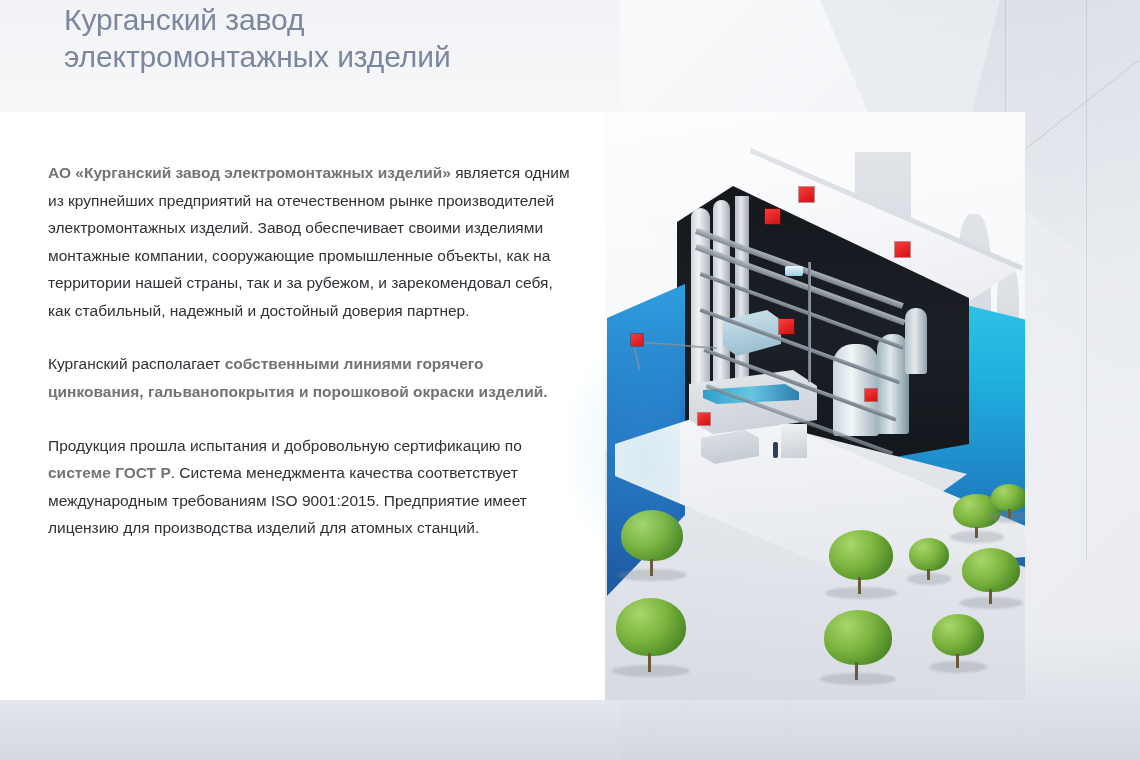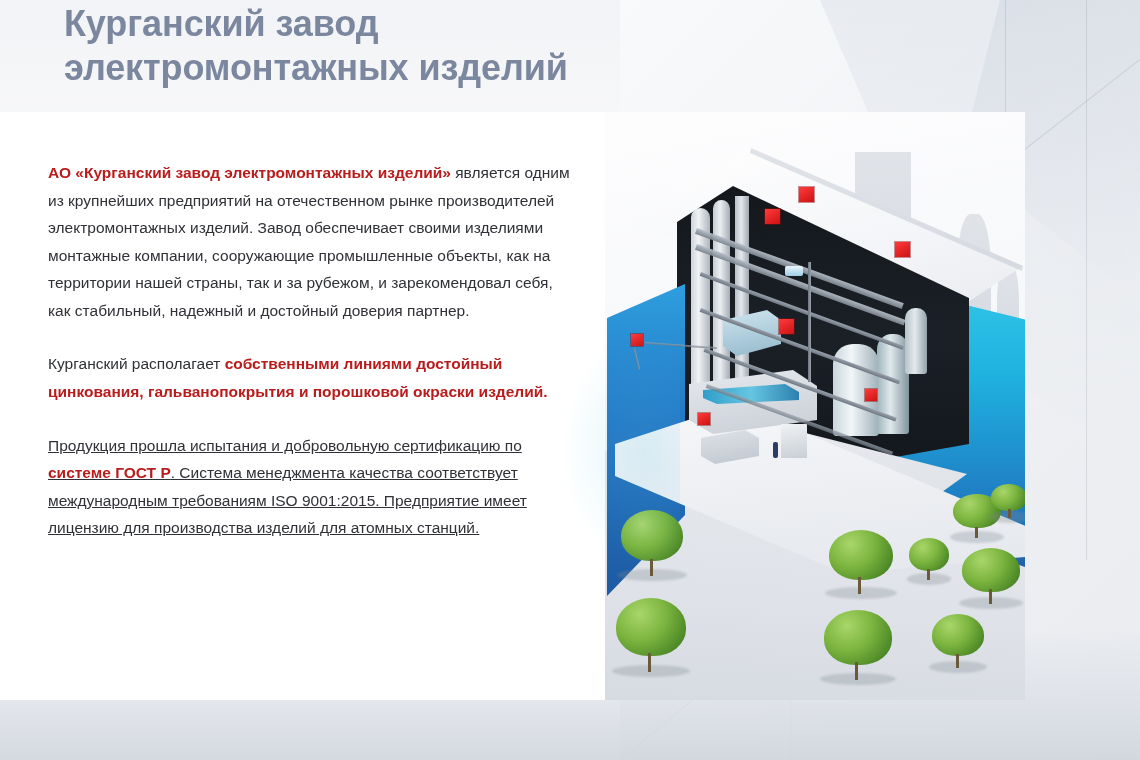--- a/index.html
+++ b/index.html
@@ -66,22 +66,22 @@
   .logo {
     position: absolute;
     left: 6px; top: 10px;
     width: 46px; height: 76px;
   }
   .logo svg { display: block; }
   .company-title {
     position: absolute;
     left: 64px; top: 2px;
     width: 660px;
-    font-size: 36px;
-    font-weight: bold;
+    font-size: 30px;
+    font-weight: normal;
     line-height: 1.22;
     letter-spacing: -0.1px;
     color: #7b879e;
     white-space: pre-line;
   }
 
   
   .text-card {
     position: absolute;
     left: 0; top: 112px;
@@ -91,22 +91,22 @@
   }
   .text-body {
     position: absolute;
     left: 48px; top: 47px;
     width: 530px;
     color: #2f3136;
     font-size: 15.5px;
     line-height: 1.78;
   }
   .para { margin: 0 0 26px 0; }
-  .para:last-child { margin-bottom: 12px; text-decoration: underline; }
-  .para b, .para strong { font-weight: bold; color: #b91c1c; }
+  .para:last-child { margin-bottom: 12px; }
+  .para b, .para strong { font-weight: bold; color: #737373; }
 
   
   .illus {
     position: absolute;
     left: 605px; top: 112px;
     width: 420px; height: 588px;
     overflow: hidden;
   }
   .illus-inner {
     position: absolute;
@@ -279,21 +279,21 @@
   </div>
 
   <div class="text-card">
     <div class="text-body">
 
       <p class="para">
         <b>АО «Курганский завод электромонтажных изделий»</b><span> является одним из крупнейших предприятий на отечественном рынке производителей электромонтажных изделий. Завод обеспечивает своими изделиями монтажные компании, сооружающие промышленные объекты, как на территории нашей страны, так и за рубежом, и зарекомендовал себя, как стабильный, надежный и достойный доверия партнер.</span>
       </p>
 
       <p class="para">
-        <span>Курганский располагает </span><b>собственными линиями достойный цинкования, гальванопокрытия и порошковой окраски изделий.</b>
+        <span>Курганский располагает </span><b>собственными линиями горячего цинкования, гальванопокрытия и порошковой окраски изделий.</b>
       </p>
 
       <p class="para">
         <span>Продукция прошла испытания и добровольную сертификацию по </span><b>системе ГОСТ Р</b><span>. Система менеджмента качества соответствует международным требованиям ISO 9001:2015. Предприятие имеет лицензию для производства изделий для атомных станций.</span>
       </p>
 
     </div>
   </div>
 
   <div class="illus">

